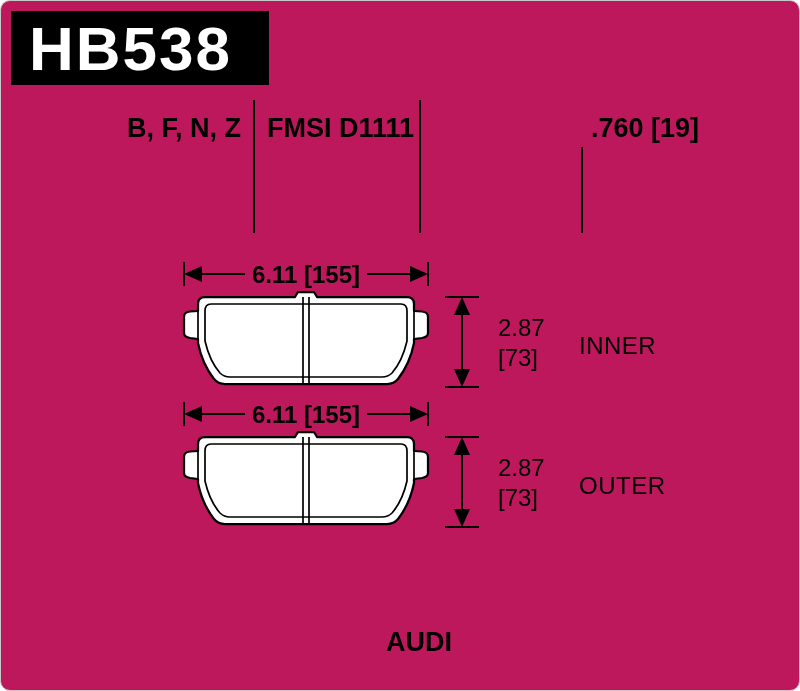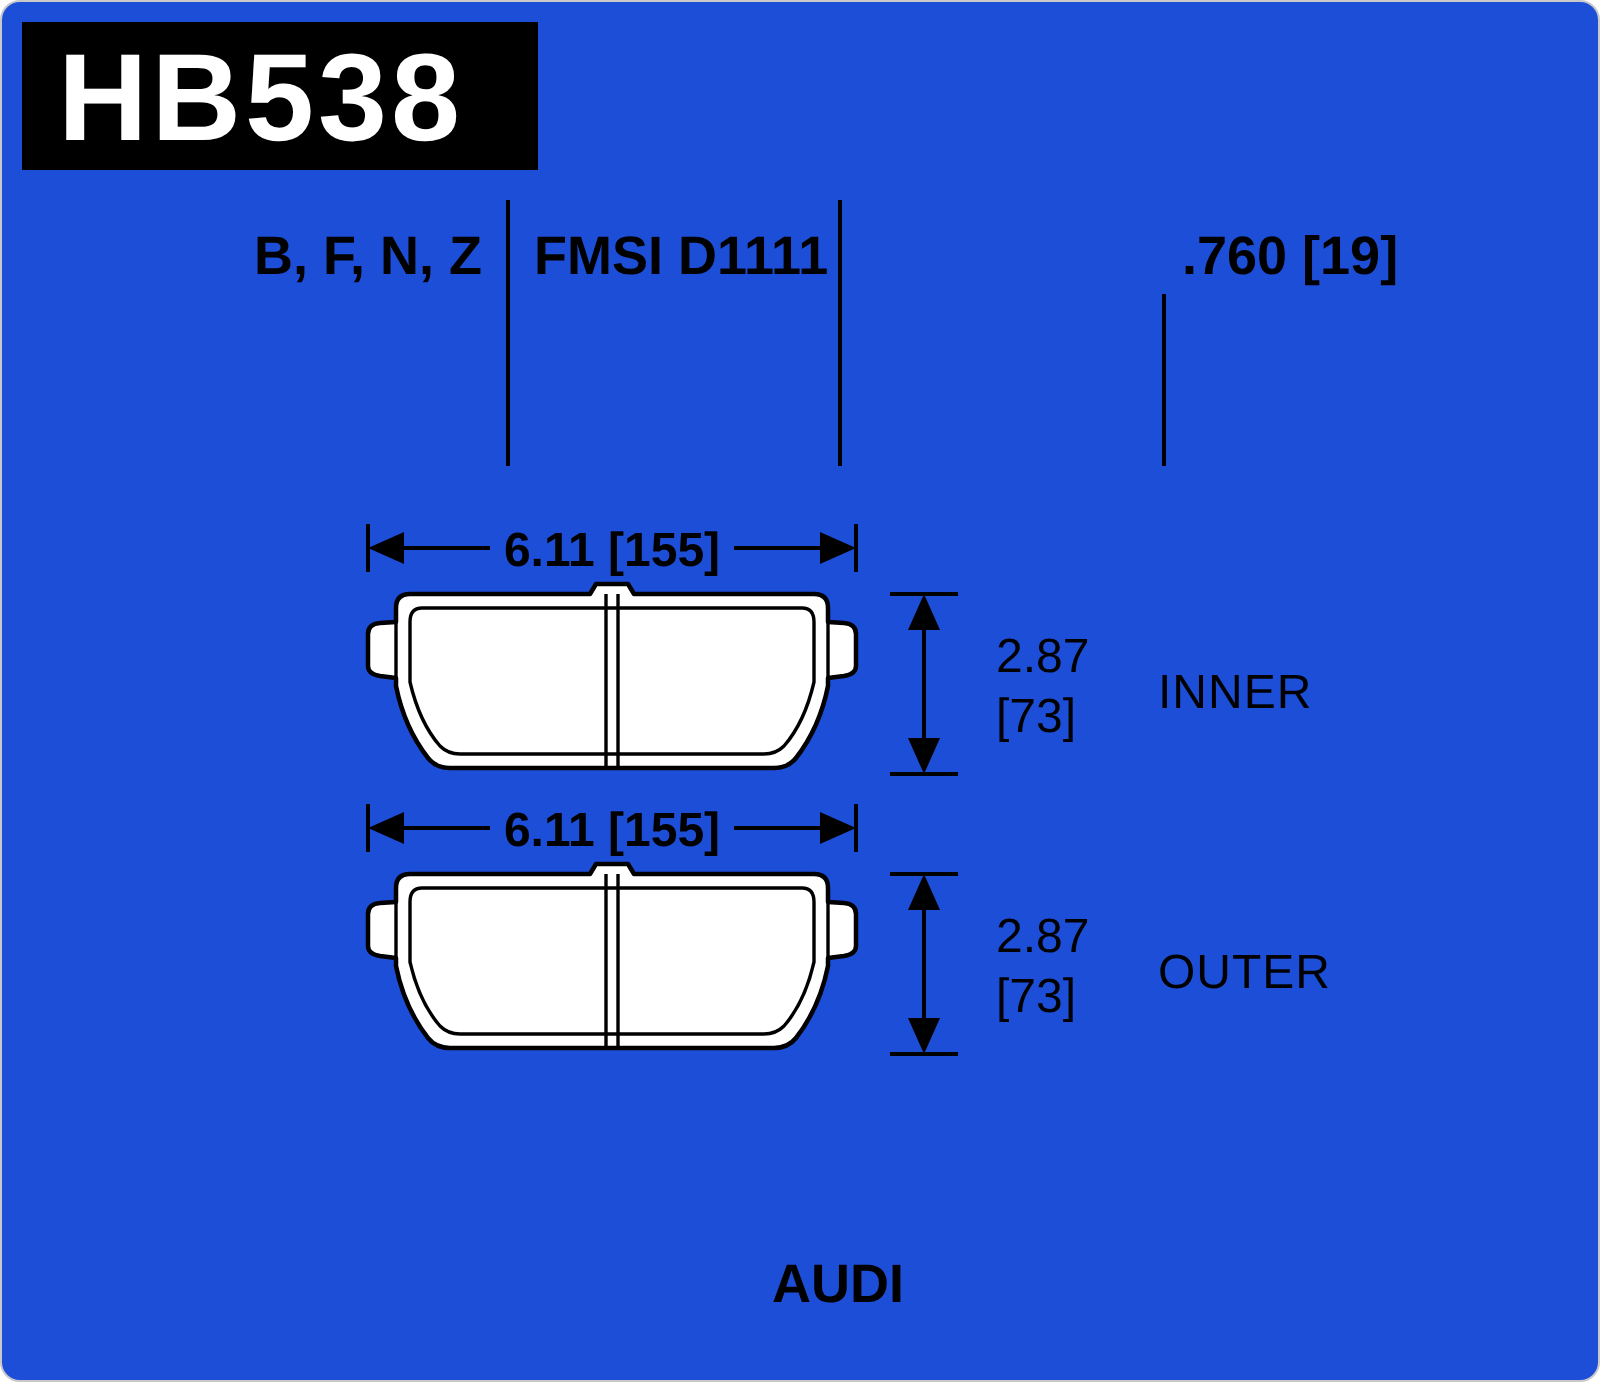--- a/index.html
+++ b/index.html
@@ -5,21 +5,21 @@
   html, body {
     margin: 0;
     padding: 0;
     background: #ffffff;
   }
   .stage {
     position: relative;
     width: 800px;
     height: 691px;
     box-sizing: border-box;
-    background: #1d4ed8;
+    background: #be185d;
     border: 1px solid #c9c9c9;
     border-radius: 10px;
     overflow: hidden;
     font-family: "Liberation Sans", "DejaVu Sans", sans-serif;
   }
   svg { display: block; }
   svg text {
     font-family: "Liberation Sans", "DejaVu Sans", sans-serif;
     fill: #000000;
   }

